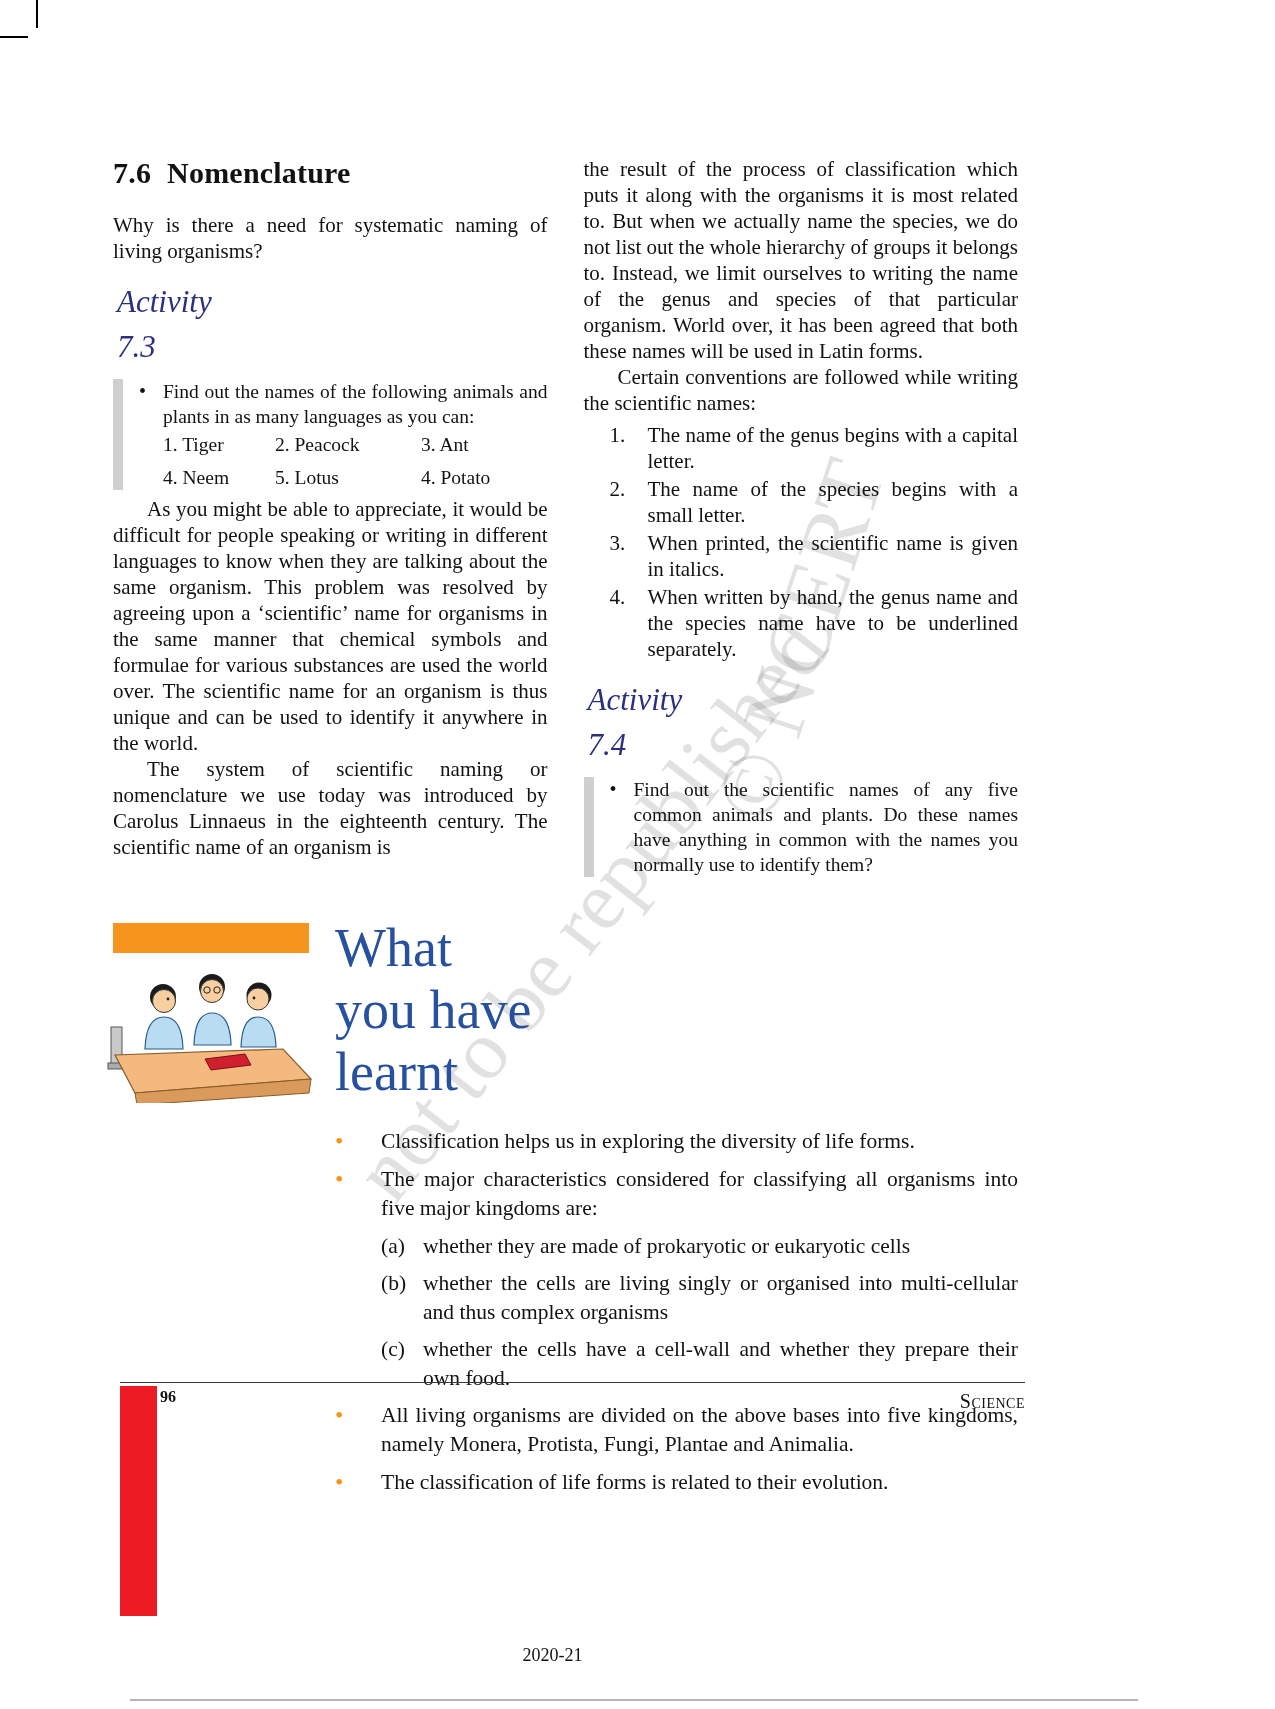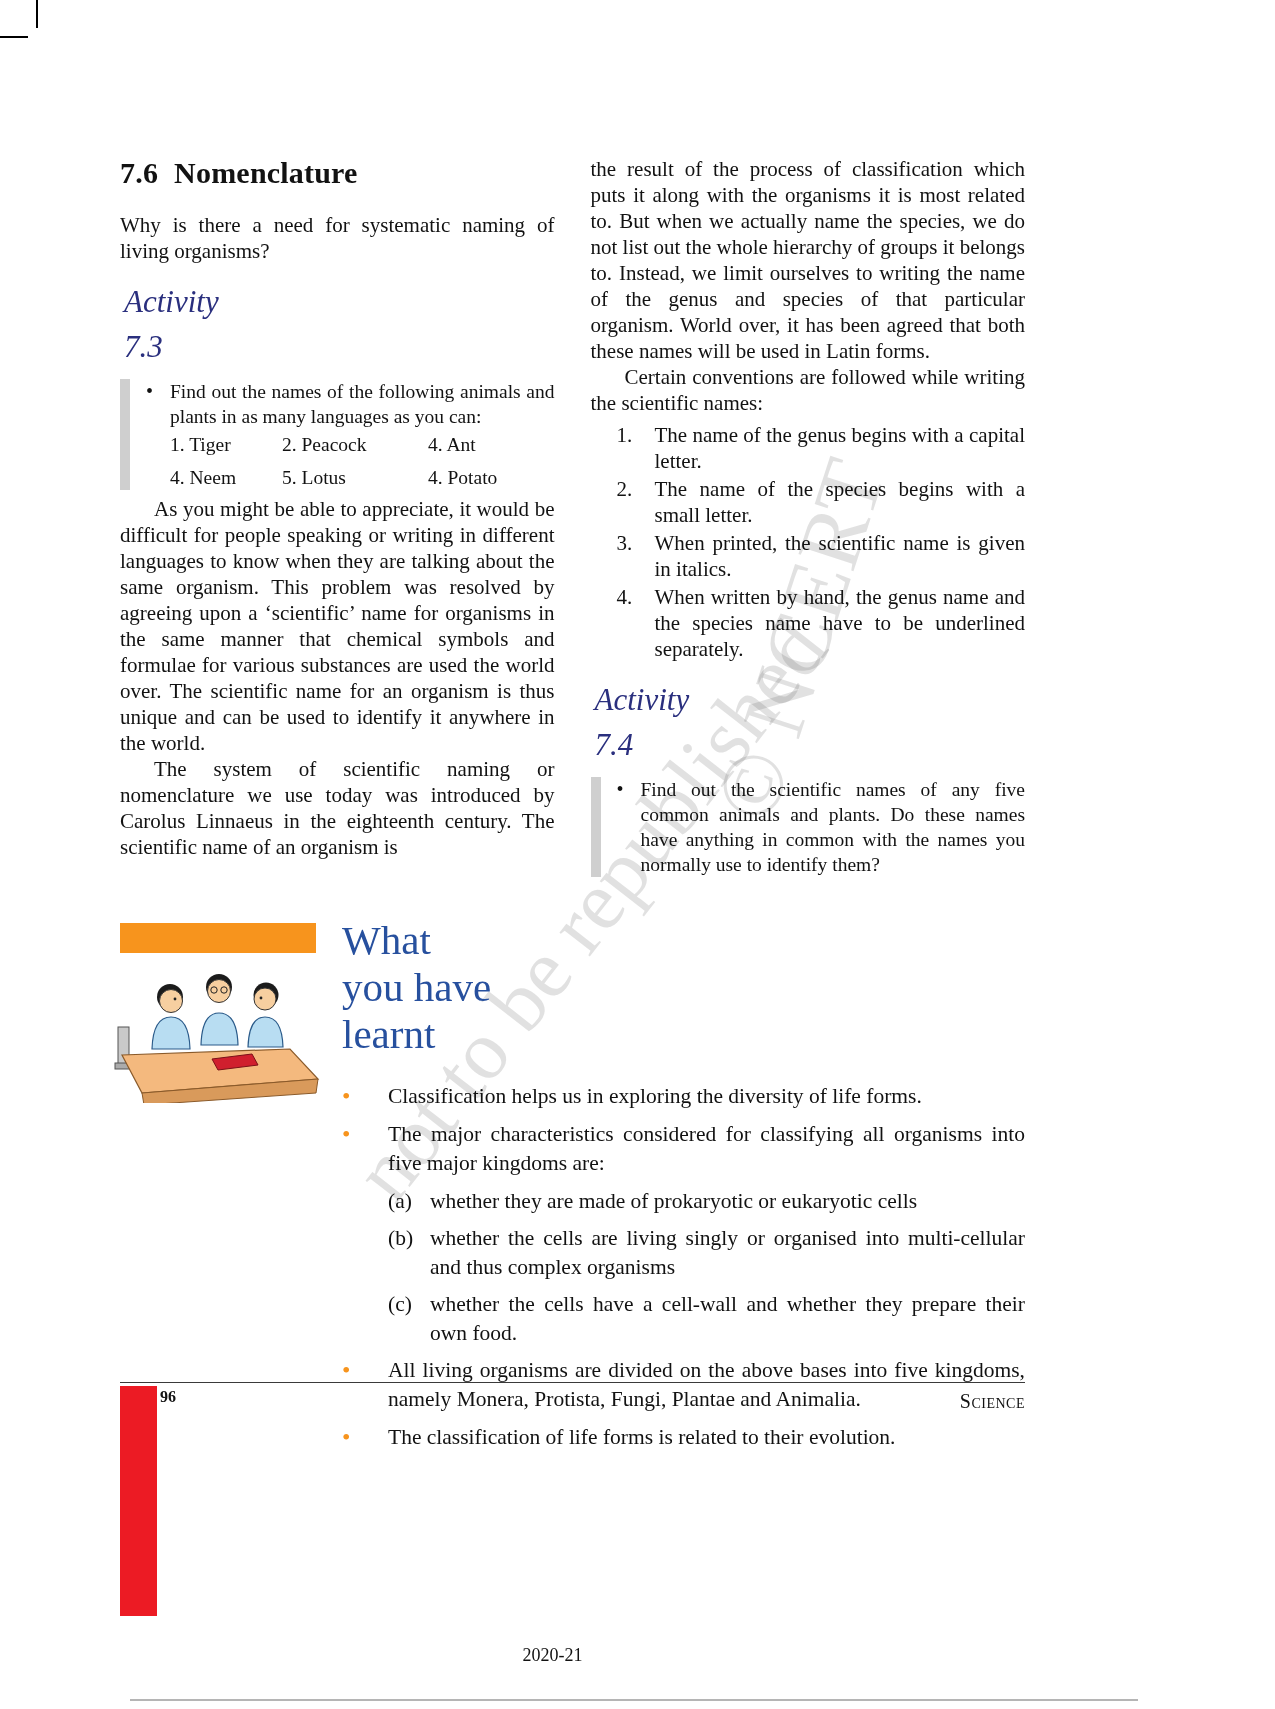--- a/index.html
+++ b/index.html
@@ -10,21 +10,21 @@
   }
   
   .crop-v { position:absolute; left:36px; top:0; width:2px; height:28px; background:#000; }
   .crop-h { position:absolute; left:0; top:36px; width:28px; height:2px; background:#000; }
   
   .wm { position:absolute; color:rgba(90,90,90,0.18); white-space:nowrap; z-index:1;
         font-family:"Liberation Serif", serif; }
   .wm1 { left:800px; top:640px; font-size:88px; transform:translate(-50%,-50%) rotate(-72deg); }
   .wm2 { left:590px; top:910px; font-size:84px; transform:translate(-50%,-50%) rotate(-52deg); }
   
-  .content { position:absolute; left:120px; top:156px; width:905px; z-index:2; }
+  .content { position:absolute; left:113px; top:156px; width:905px; z-index:2; }
   .columns { display:flex; gap:36px; }
   .col { flex:1; min-width:0; }
   .section-heading { font-size:30px; font-weight:bold; margin-bottom:22px; letter-spacing:.2px; }
   .section-heading .sec-num { margin-right:16px; }
   p.body { font-size:21px; line-height:26px; text-align:justify; }
   .indent { text-indent:34px; }
   .mt { }
   
   .activity-head { display:flex; align-items:baseline; color:#2a2f7e; font-style:italic;
                    font-size:31px; margin:20px 0 14px 4px;flex-direction:column; }
@@ -40,21 +40,21 @@
   
   .conv-list { margin:6px 0 0 26px; }
   .conv-item { display:flex; margin-bottom:2px; }
   .conv-num { width:38px; flex:none; font-size:21px; line-height:26px; }
   .conv-text { flex:1; font-size:21px; line-height:26px; text-align:justify; }
   
   .summary { position:relative; margin-top:34px; min-height:480px; }
   .banner { position:absolute; left:-6px; top:6px; width:206px; }
   .orange-bar { width:196px; height:30px; background:#F7941D; margin-left:6px; }
   .summary-main { margin-left:222px; }
-  .wyhl { font-size:41px; line-height:1.15; color:#27509e; font-weight:normal; }
+  .wyhl { font-size:54px; line-height:1.15; color:#27509e; font-weight:normal; }
   .wyhl span { display:block; }
   .bullets { margin-top:24px; }
   .bullet-row { display:flex; margin-bottom:9px; }
   .dot { width:46px; flex:none; color:#F7941D; font-size:24px; line-height:29px; }
   .bullet-text { flex:1; font-size:21.5px; line-height:29px; text-align:justify; }
   .sub-row { display:flex; margin:0 0 8px 46px; }
   .sub-label { width:42px; flex:none; font-size:21.5px; line-height:29px; }
   .sub-text { flex:1; font-size:21.5px; line-height:29px; text-align:justify; }
   
   .footer-rule { position:absolute; left:120px; top:1382px; width:905px; height:1px;
@@ -97,21 +97,21 @@
 
         <div class="activity-body">
           <span class="activity-bar"></span>
           <div class="act-row">
             <span class="act-dot">•</span>
             <div style="flex:1;">
               <p class="act-text">Find out the names of the following animals and plants in as many languages as you can:</p>
               <div class="animal-grid">
                 <span>1. Tiger</span>
                 <span>2. Peacock</span>
-                <span>4. Ant</span>
+                <span>3. Ant</span>
                 <span>4. Neem</span>
                 <span>5. Lotus</span>
                 <span>4. Potato</span>
               </div>
             </div>
           </div>
         </div>
 
         <p class="body indent mt">As you might be able to appreciate, it would be difficult for people speaking or writing in different languages to know when they are talking about the same organism. This problem was resolved by agreeing upon a ‘scientific’ name for organisms in the same manner that chemical symbols and formulae for various substances are used the world over. The scientific name for an organism is thus unique and can be used to identify it anywhere in the world.</p>
         <p class="body indent">The system of scientific naming or nomenclature we use today was introduced by Carolus Linnaeus in the eighteenth century. The scientific name of an organism is</p>

